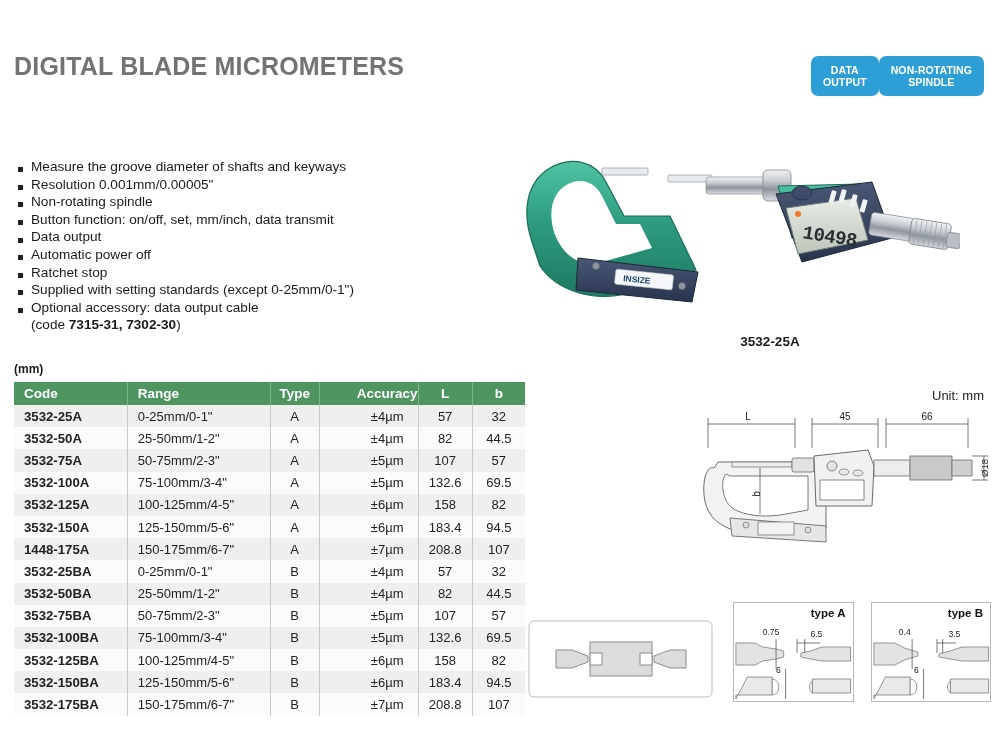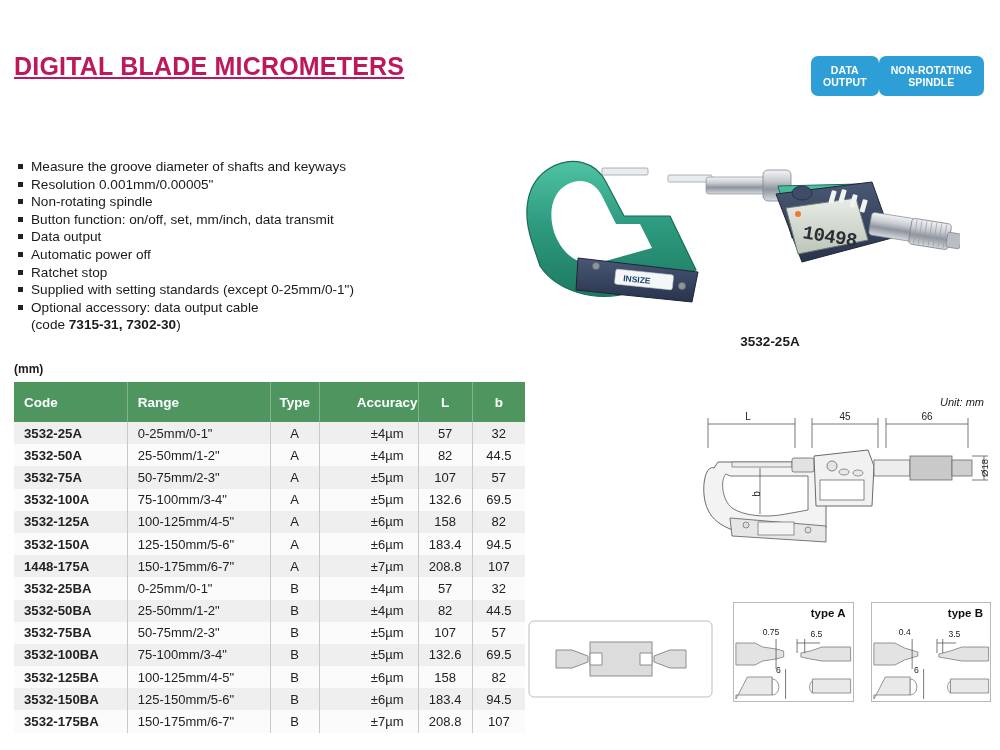--- a/index.html
+++ b/index.html
@@ -9,38 +9,37 @@
     font-family: "Liberation Sans", sans-serif;
     color: #1a1a1a;
     overflow: hidden;
   }
   #page { position: relative; width: 1000px; height: 750px; }
 
   
   #page-title {
     position: absolute; left: 14px; top: 52px;
     font-size: 25px; font-weight: bold; letter-spacing: .2px;
-    color: #be185d;
-    text-decoration: underline;
+    color: #737373;
   }
 
   
   #badges { position: absolute; right: 16px; top: 56px; display: flex; }
   .badge {
     background: #2e9fd6; color: #fff;
     border-radius: 7px;
     font-size: 10.5px; font-weight: bold; line-height: 1.15;
     text-align: center; letter-spacing: .1px;
     padding: 8px 12px; min-width: 58px;
     display: flex; flex-direction: column; justify-content: center;
   }
 
   
   #features { position: absolute; left: 18px; top: 158px; width: 430px; }
-  .feat { display: flex; align-items: flex-start; font-size: 13.6px; line-height: 17.6px; }
+  .feat { display: flex; align-items: center; font-size: 13.6px; line-height: 17.6px; }
   .bullet {
     width: 5px; height: 5px; background: #222;
     margin: 6px 8px 0 0; flex: none;
   }
   .feat-txt { flex: 1; }
   .feat-sub { margin: 0 0 0 13px; font-size: 13.6px; line-height: 17.6px; }
   .feat-sub b { font-weight: bold; }
 
   
   #photo { position: absolute; left: 520px; top: 120px; width: 440px; height: 200px; }
@@ -53,21 +52,21 @@
   #unit-mm {
     position: absolute; left: 14px; top: 362px; width: 511px;
     font-size: 12px; font-weight: bold;
   }
   #spec-table {
     position: absolute; left: 14px; top: 382px; width: 511px;
     border-collapse: collapse; font-size: 13px;
   }
   #spec-table th {
     background: #4f9560; color: #fff; font-weight: bold;
-    font-size: 13.5px; height: 40px; text-align: center;
+    font-size: 13.5px; height: 23px; text-align: center;
     border-right: 1px solid #7fb48c;
   }
   #spec-table th:last-child { border-right: none; }
   #spec-table th.c-code, #spec-table th.c-range { text-align: left; padding-left: 10px; }
   #spec-table td {
     height: 22.2px; font-size: 13px; text-align: center;
     border-right: 1px solid #c9c9c9; color: #222;
   }
   #spec-table td:last-child { border-right: none; }
   #spec-table td.c-code {
@@ -79,21 +78,21 @@
   .c-code  { width: 116px; }
   .c-range { width: 146px; }
   .c-type  { width: 50px; }
   .c-acc   { width: 90px; padding-left: 37px; }
   .c-l     { width: 55px; }
   .c-b     { width: 54px; }
 
   
   #drawing { position: absolute; left: 700px; top: 388px; width: 292px; height: 165px; }
   #unit-note {
-    position: absolute; right: 8px; top: 8px; font-size: 11px; color: #222; font-style: italic;
+    position: absolute; right: 8px; top: 0; font-size: 13px; color: #222;
   }
   #app-diagram { position: absolute; left: 528px; top: 620px; width: 185px; height: 78px; }
   #type-panels { position: absolute; left: 733px; top: 602px; width: 258px; height: 100px;
                  display: flex; gap: 17px; text-decoration: underline; }
   .type-panel { position: relative; flex: 1; border: 1px solid #b9b9b9; background: #fff; }
   .type-label {
     position: absolute; right: 7px; top: 4px;
     font-size: 11.5px; font-weight: bold; color: #111;
   }
 </style>

